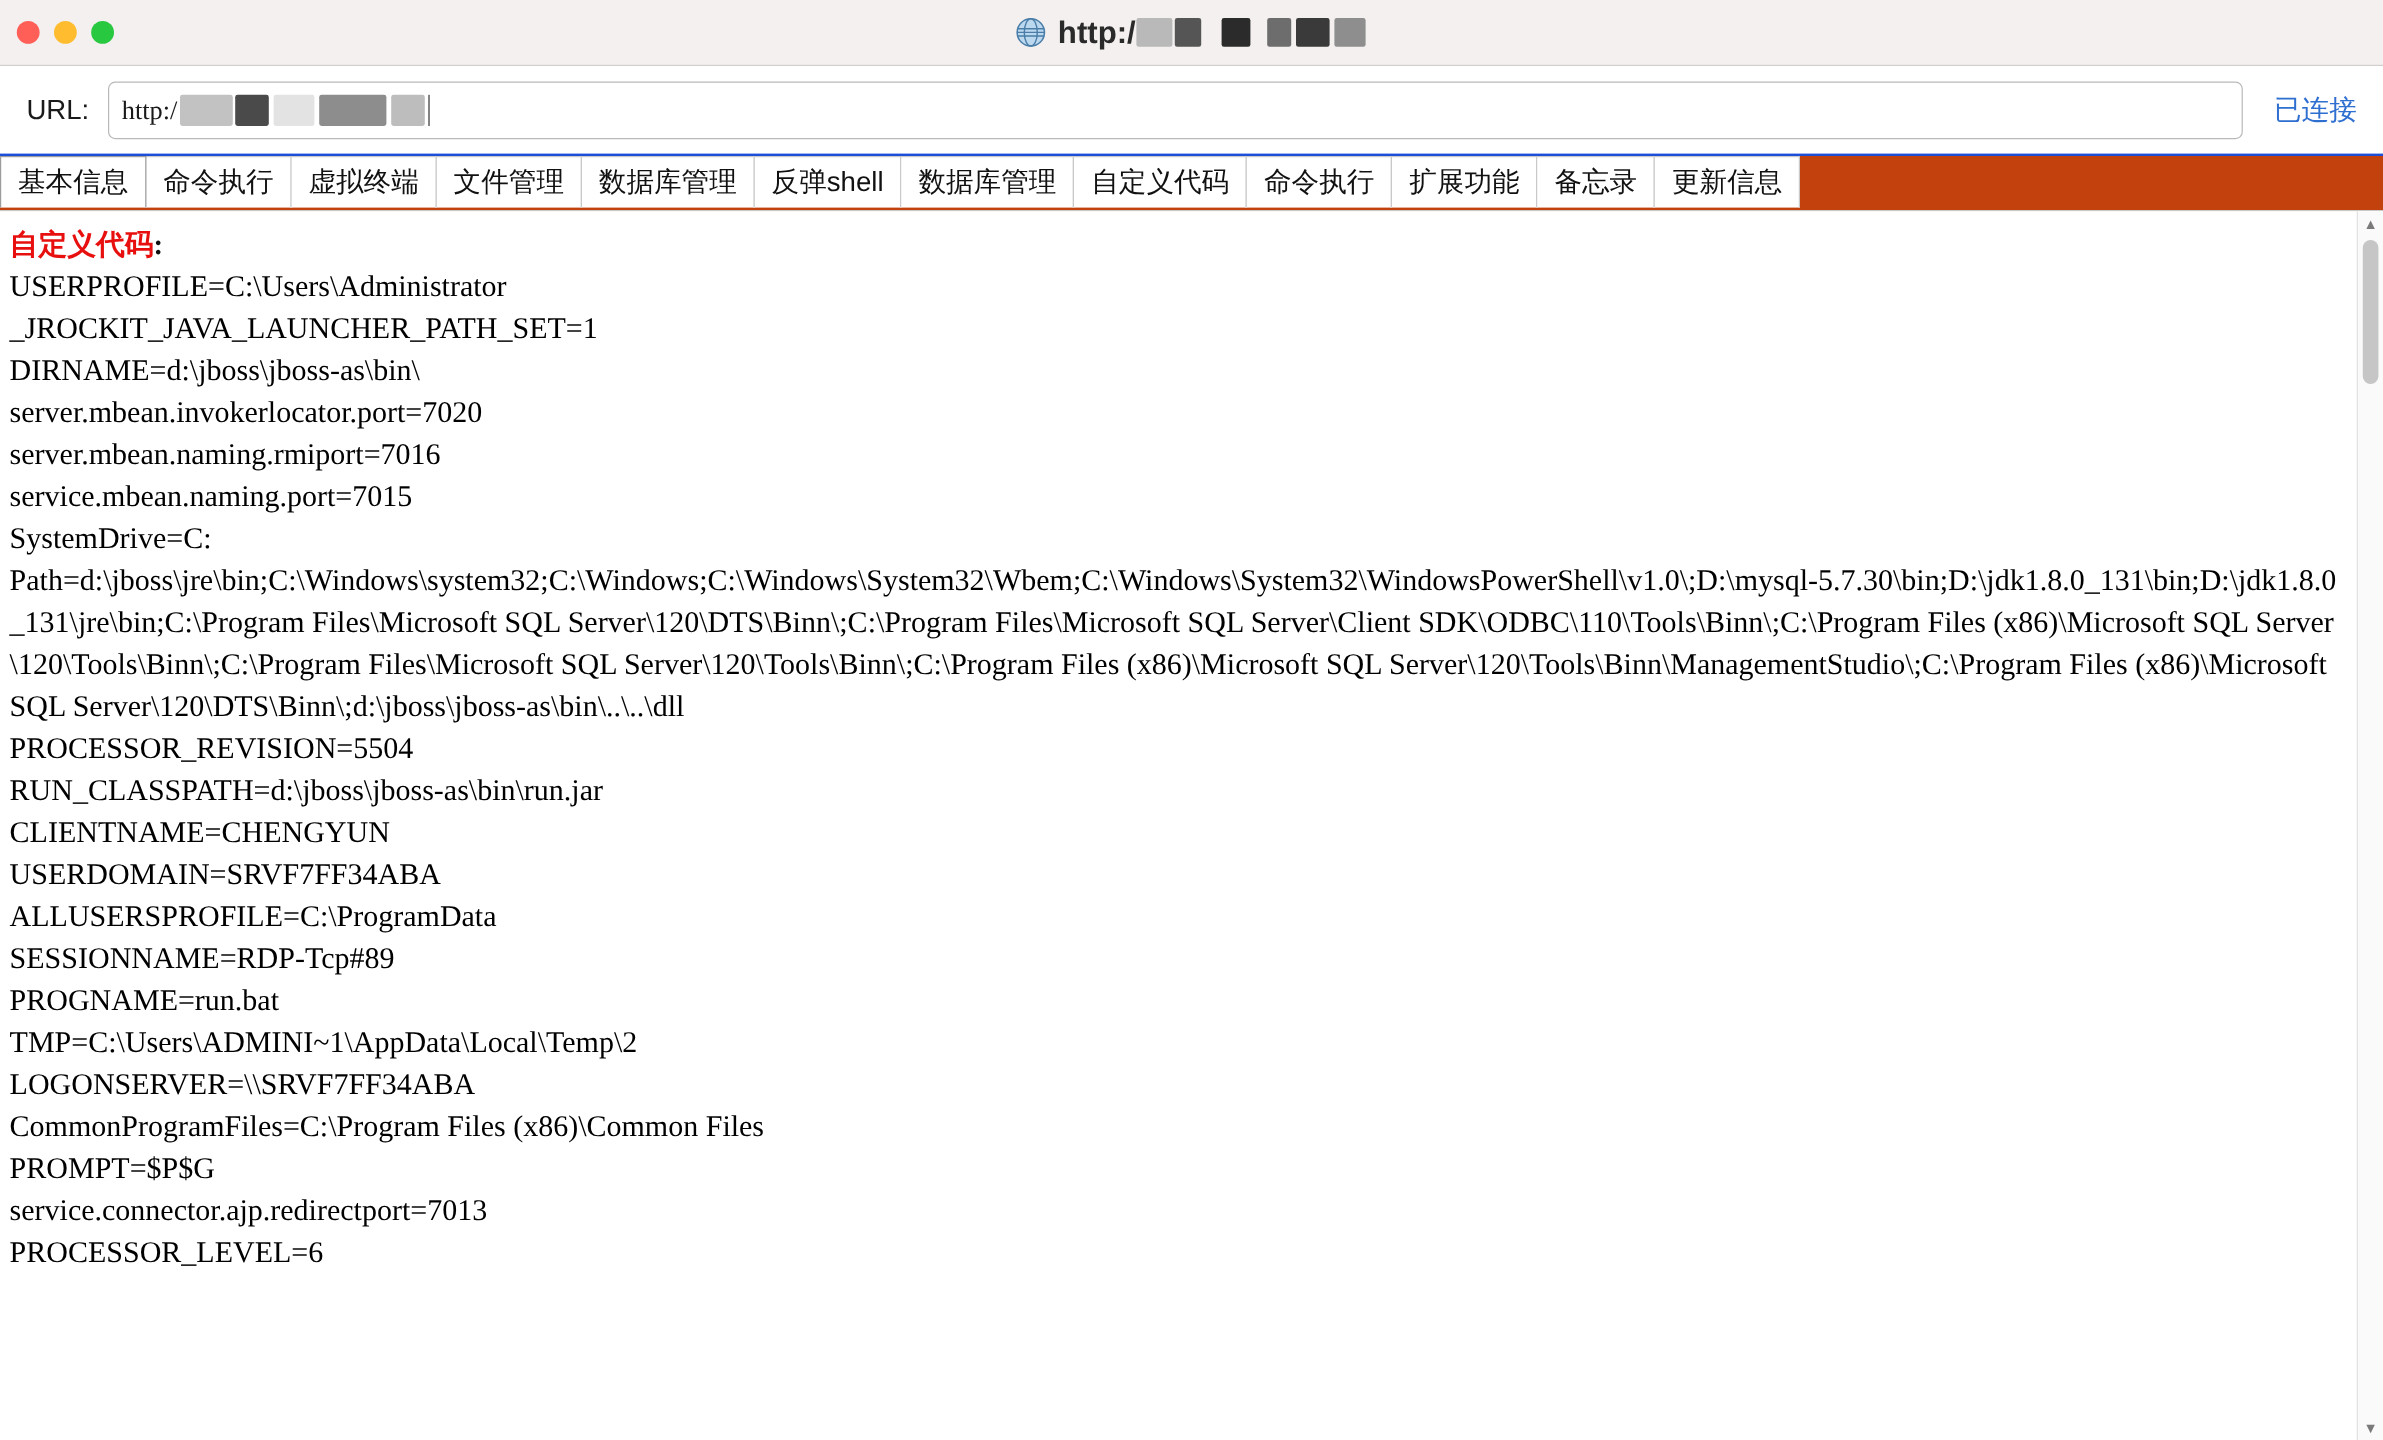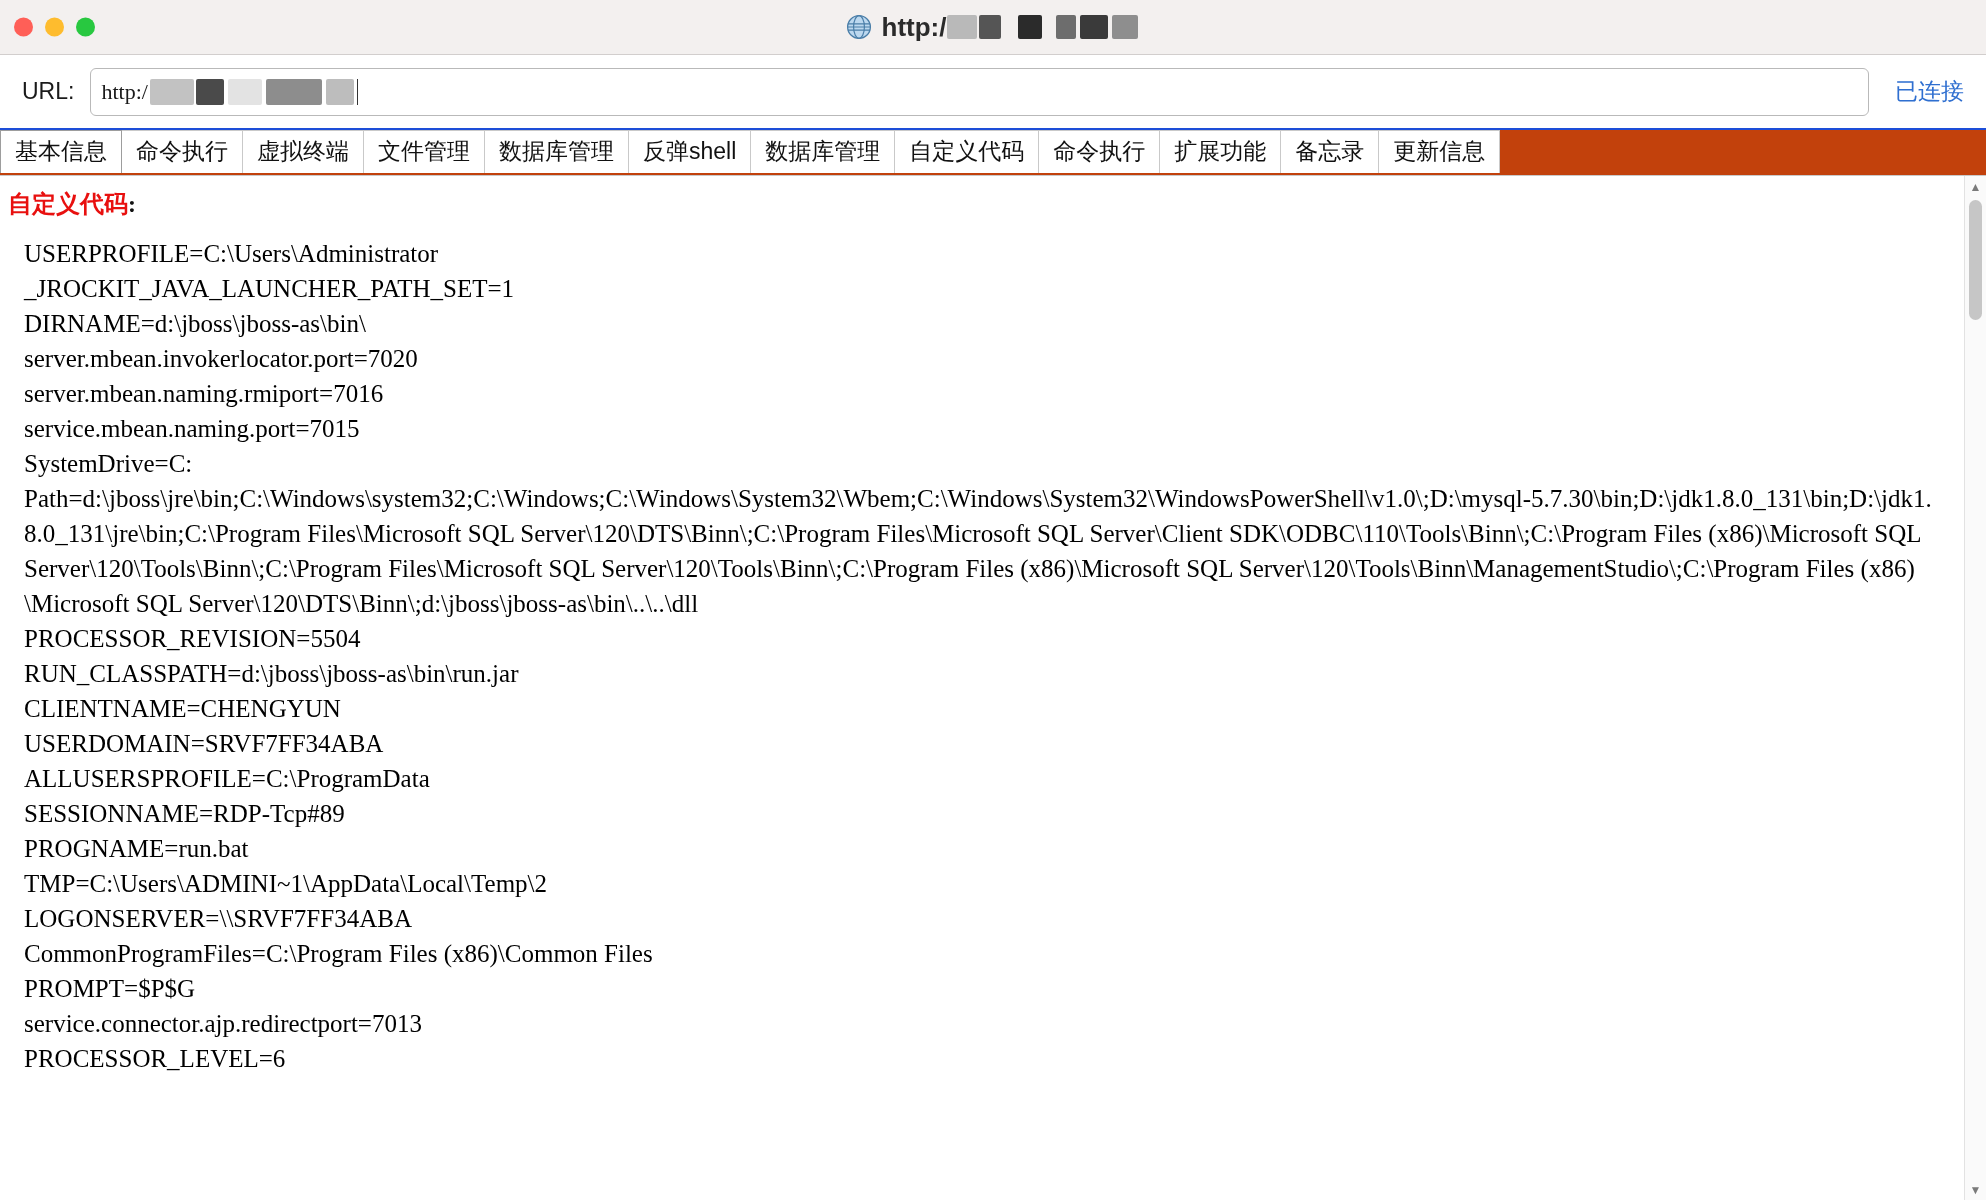--- a/index.html
+++ b/index.html
@@ -172,21 +172,21 @@
   }
   .env-title {
     color: #e8100f;
     font-weight: bold;
     font-size: 24px;
     font-family: "Liberation Serif", serif;
     margin-bottom: 2px;
   }
   .env-title .colon { color: #111; font-weight: bold; }
   pre.env {
-    margin: 16px;
+    margin: 0;
     font-family: "Liberation Serif", serif;
     font-size: 25px;
     line-height: 35px;
     color: #000;
     white-space: pre-wrap;
     word-break: break-all;
   }
 
   
   .scrollbar {

